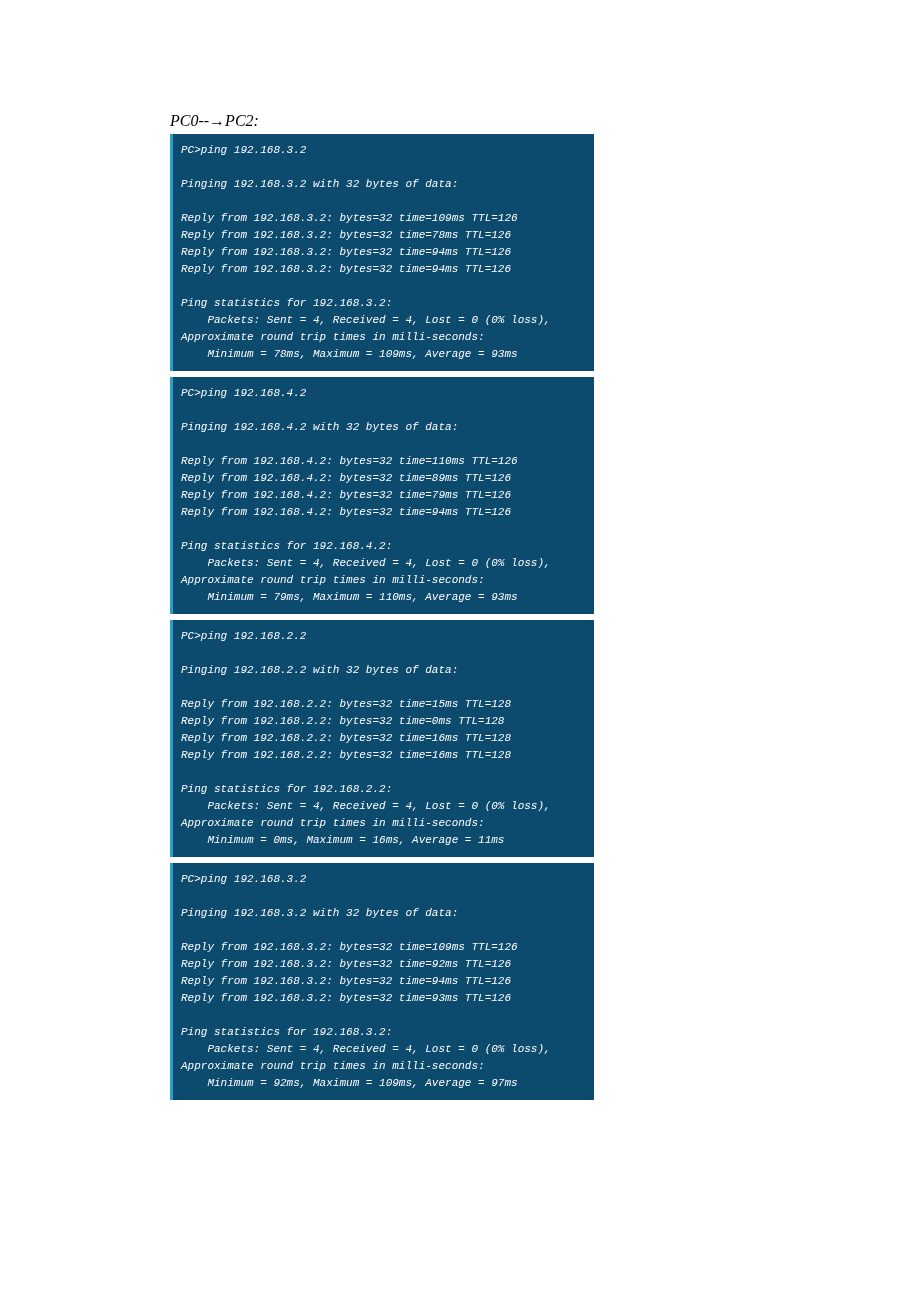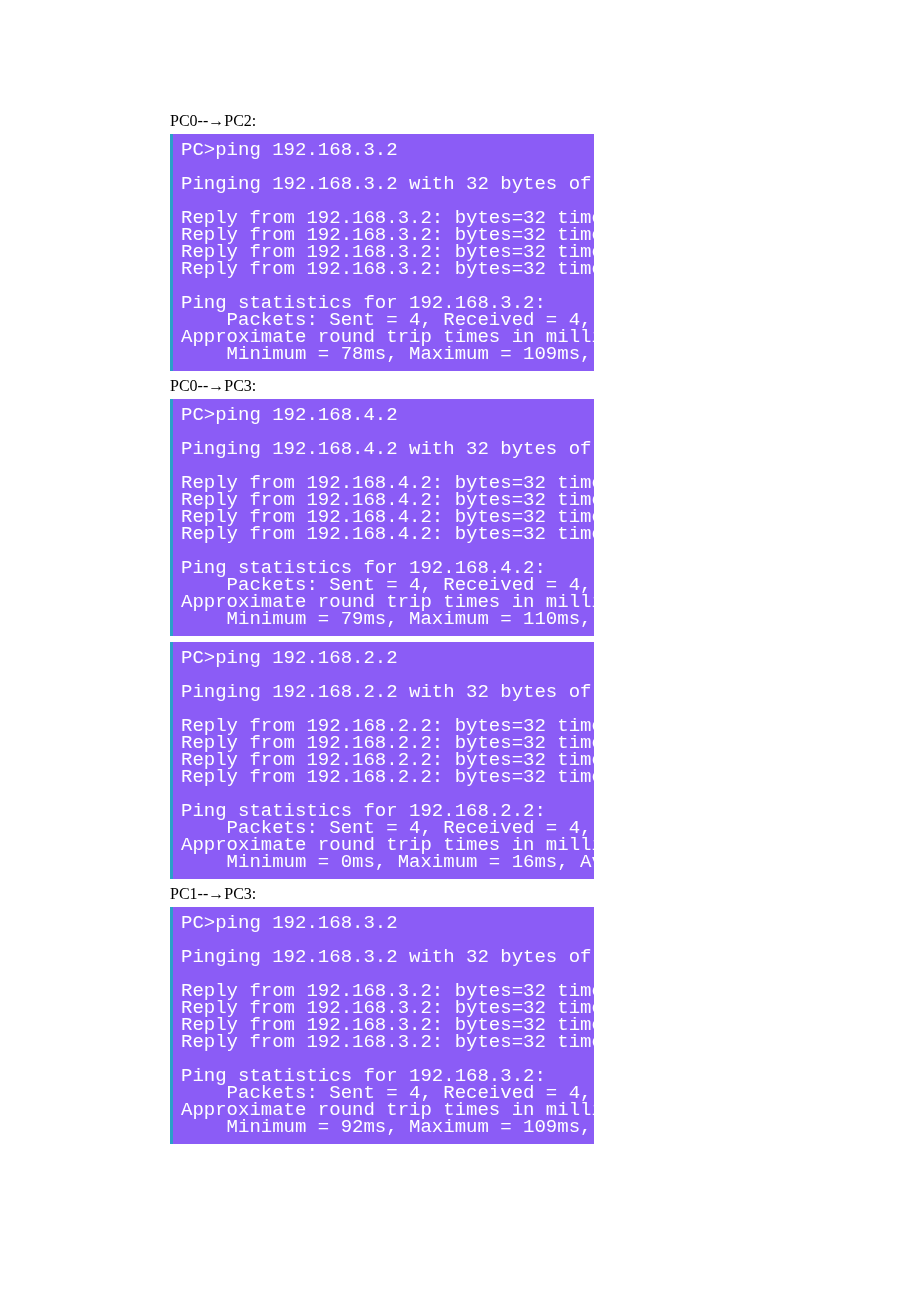--- a/index.html
+++ b/index.html
@@ -6,32 +6,33 @@
     margin: 0;
     padding: 0;
     background: #ffffff;
     font-family: "Times New Roman", Times, serif;
     width: 920px;
   }
   .page {
     width: 764px;
     padding: 110px 170px 100px 170px;
     box-sizing: border-box;
+    font-style: italic;
   }
   .caption {
     font-size: 16px;
     color: #000000;
     margin: 2px 0 4px 0;
     font-family: "Times New Roman", Times, serif;
   }
   .terminal {
-    background: #8b5cf6;
+    background: #0c4a6e;
     color: #ffffff;
     font-family: "Courier New", Courier, monospace;
-    font-size: 19px;
+    font-size: 11px;
     line-height: 17px;
     padding: 8px 8px 8px 8px;
     border-left: 3px solid #2aa0c8;
     white-space: pre;
     margin-bottom: 6px;
     box-sizing: border-box;
   }
   .block { margin-bottom: 4px; }
 </style>
 </head>
@@ -50,21 +51,20 @@
 Reply from 192.168.3.2: bytes=32 time=94ms TTL=126
 Reply from 192.168.3.2: bytes=32 time=94ms TTL=126
 
 Ping statistics for 192.168.3.2:
     Packets: Sent = 4, Received = 4, Lost = 0 (0% loss),
 Approximate round trip times in milli-seconds:
     Minimum = 78ms, Maximum = 109ms, Average = 93ms</div>
   </div>
 
   <div class="block">
-    <div class="caption">PC0--→PC3:</div>
     <div class="terminal">PC&gt;ping 192.168.4.2
 
 Pinging 192.168.4.2 with 32 bytes of data:
 
 Reply from 192.168.4.2: bytes=32 time=110ms TTL=126
 Reply from 192.168.4.2: bytes=32 time=89ms TTL=126
 Reply from 192.168.4.2: bytes=32 time=79ms TTL=126
 Reply from 192.168.4.2: bytes=32 time=94ms TTL=126
 
 Ping statistics for 192.168.4.2:
@@ -83,21 +83,20 @@
 Reply from 192.168.2.2: bytes=32 time=16ms TTL=128
 Reply from 192.168.2.2: bytes=32 time=16ms TTL=128
 
 Ping statistics for 192.168.2.2:
     Packets: Sent = 4, Received = 4, Lost = 0 (0% loss),
 Approximate round trip times in milli-seconds:
     Minimum = 0ms, Maximum = 16ms, Average = 11ms</div>
   </div>
 
   <div class="block">
-    <div class="caption">PC1--→PC3:</div>
     <div class="terminal">PC&gt;ping 192.168.3.2
 
 Pinging 192.168.3.2 with 32 bytes of data:
 
 Reply from 192.168.3.2: bytes=32 time=109ms TTL=126
 Reply from 192.168.3.2: bytes=32 time=92ms TTL=126
 Reply from 192.168.3.2: bytes=32 time=94ms TTL=126
 Reply from 192.168.3.2: bytes=32 time=93ms TTL=126
 
 Ping statistics for 192.168.3.2:

